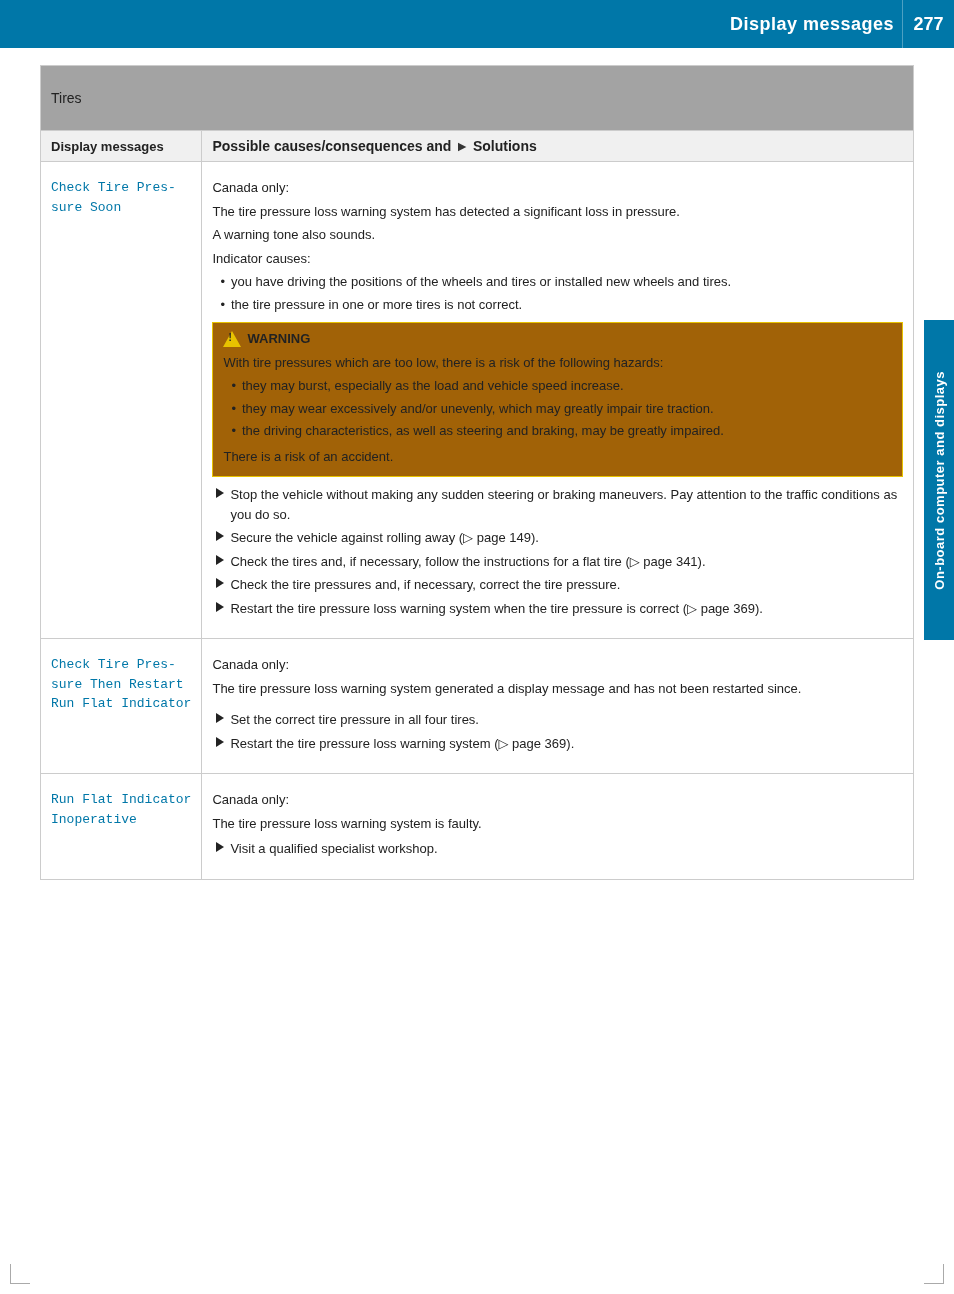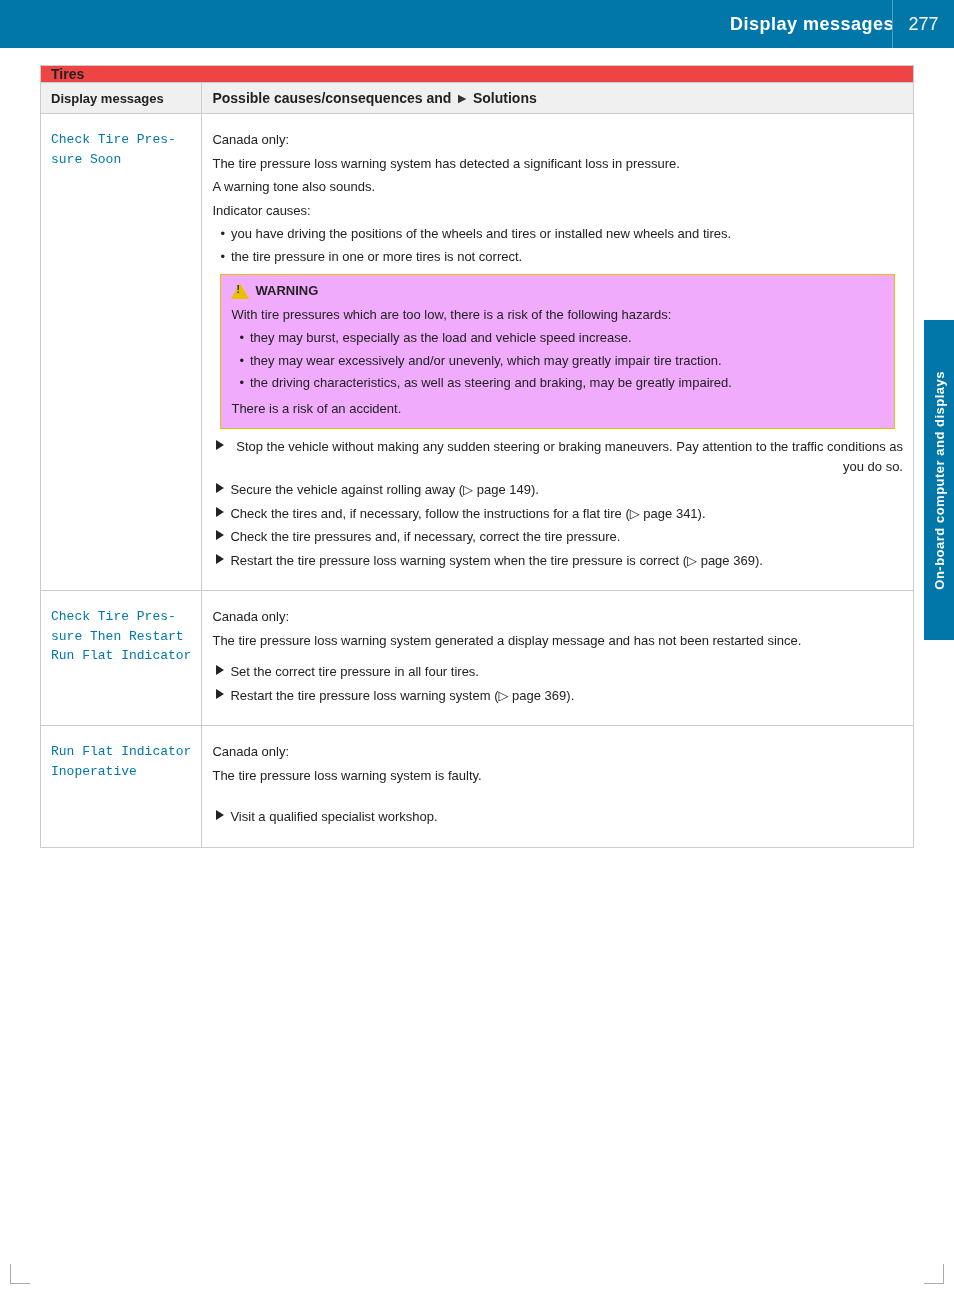--- a/index.html
+++ b/index.html
@@ -43,29 +43,29 @@
       color: #fff;
       font-size: 18px;
       font-weight: bold;
       letter-spacing: 0.5px;
     }
     .header-page-num {
       position: absolute;
       right: 0;
       top: 0;
       height: 48px;
-      width: 62px;
+      width: 52px;
       background: #0077a8;
       border-left: 1px solid rgba(255,255,255,0.3);
       display: flex;
       align-items: center;
       justify-content: center;
       color: #fff;
       font-size: 18px;
-      font-weight: normal;
+      font-weight: bold;
       text-align: center;
     }
 
     
     .side-tab {
       position: absolute;
       right: 0;
       top: 320px;
       width: 30px;
       height: 320px;
@@ -97,24 +97,24 @@
 
     
     .main-table {
       width: 100%;
       border-collapse: collapse;
       border: 1px solid #ccc;
     }
 
     
     .section-header-row td {
-      background: #ef4444;
-      font-weight: bold;
+      background: #a3a3a3;
+      font-weight: normal;
       font-size: 14px;
-      padding: 0 10px;
+      padding: 24px 10px;
       border: 1px solid #ccc;
     }
 
     
     .col-header-row td {
       background: #f0f0f0;
       font-weight: bold;
       font-size: 13px;
       padding: 7px 10px;
       border: 1px solid #ccc;
@@ -155,29 +155,28 @@
     }
     .bullet-dot {
       margin-right: 6px;
       flex-shrink: 0;
     }
 
     .arrow-item {
       display: flex;
       margin-bottom: 4px;
       padding-left: 4px;
-      text-align: right;
     }
 
     
     .warning-block {
       border: 1px solid #e8c200;
       padding: 6px 10px;
-      margin: 8px 8px;
-      background: #f0abfc;
+      margin: 8px 0;
+      background: #a16207;
     }
     .warning-title {
       font-weight: bold;
       color: #222;
       display: flex;
       align-items: center;
       gap: 6px;
       margin-bottom: 4px;
       font-size: 13px;
     }
@@ -343,21 +342,21 @@
       </td>
     </tr>
 
     <tr class="data-row">
       <td class="display-msg-cell">
         Run&nbsp;Flat&nbsp;Indicator<br>Inoperative
       </td>
       <td class="content-cell">
         <p>Canada only:</p>
         <p>The tire pressure loss warning system is faulty.</p>
-        <div class="arrow-item" style="margin-top:22px;">
+        <div class="arrow-item" style="margin-top:6px;">
           <span class="tri-right"></span>
           <span>Visit a qualified specialist workshop.</span>
         </div>
       </td>
     </tr>
   </tbody>
     </table>
 </div>
 
 </body></html>

